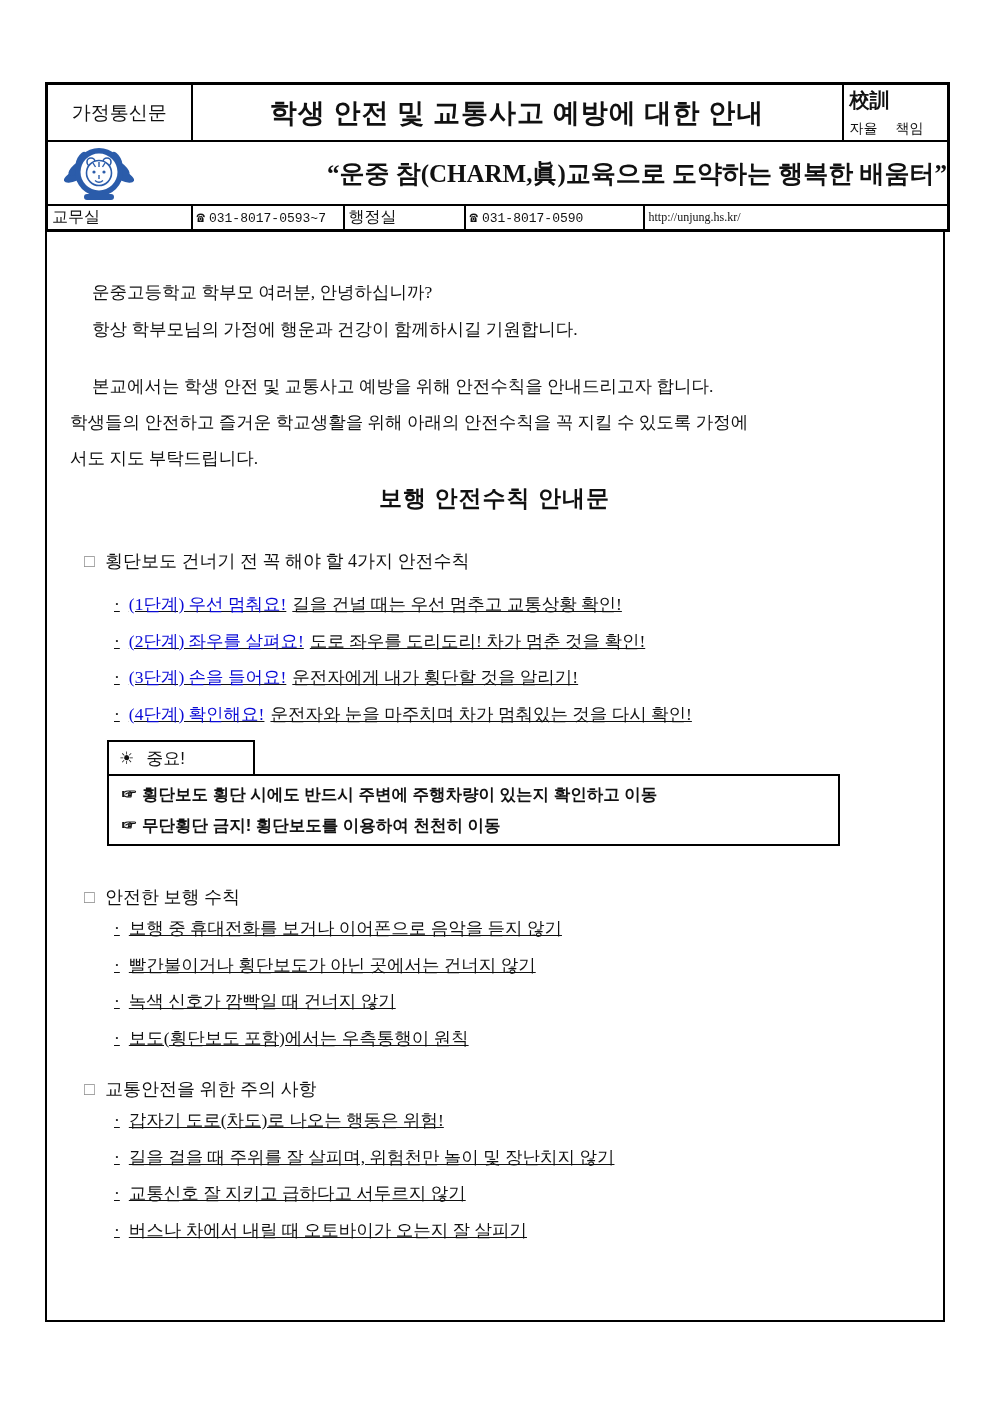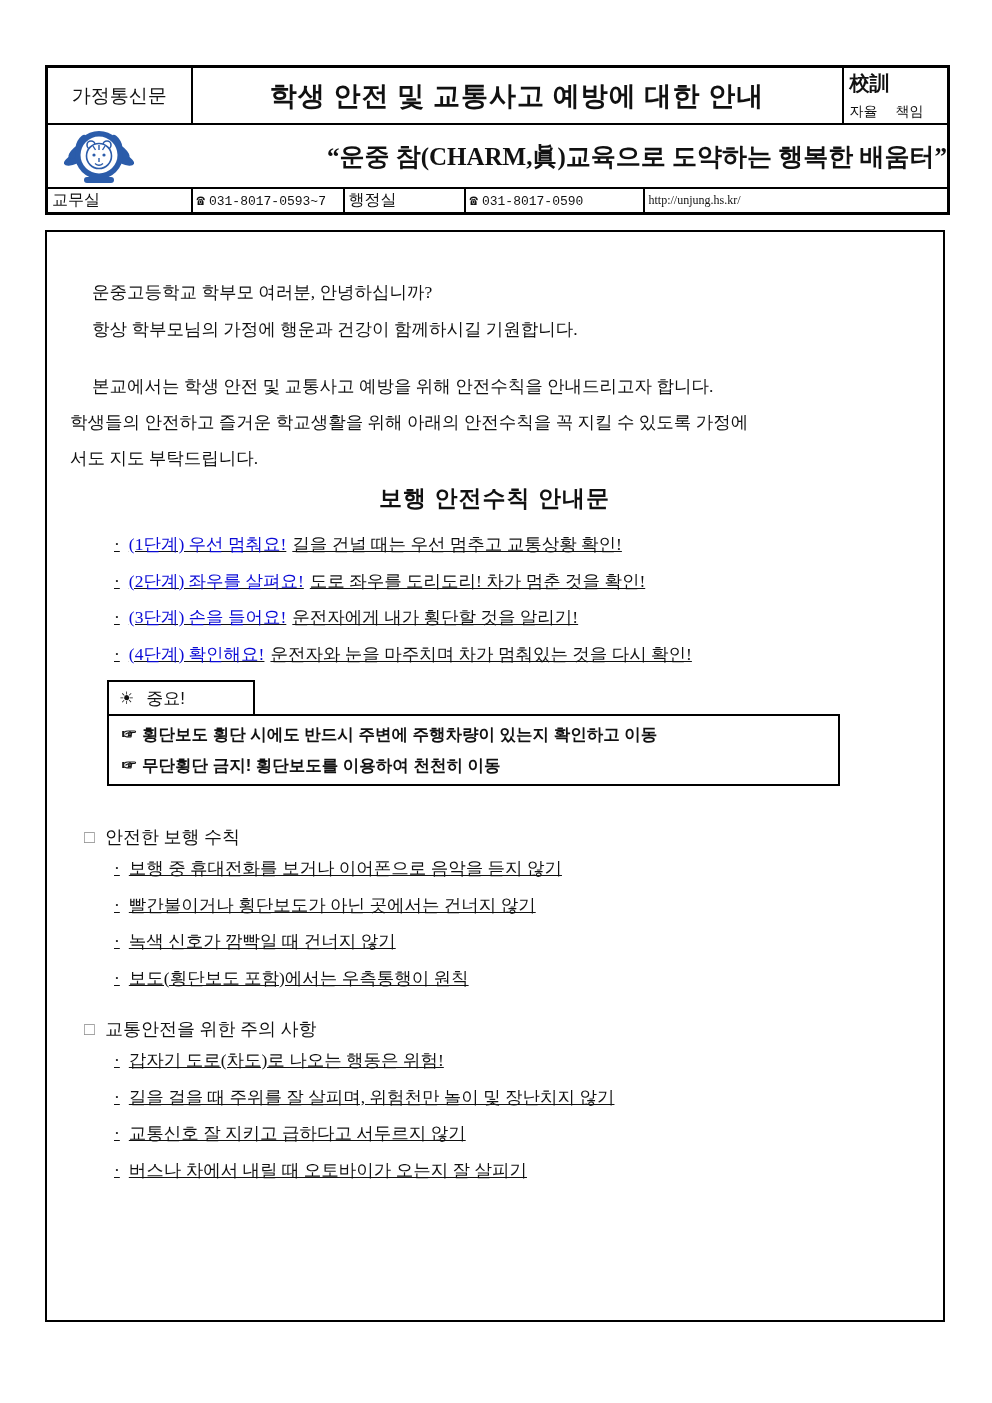--- a/index.html
+++ b/index.html
@@ -5,21 +5,21 @@
   * { margin:0; padding:0; box-sizing:border-box; }
   html,body { background:#ffffff; }
   body {
     width:992px; height:1403px; position:relative;
     font-family:"Liberation Serif", serif; color:#111;
   }
   .mono  { font-family:"Liberation Mono", monospace; }
 
   
   .hdr-table {
-    position:absolute; left:45px; top:65px; width:902px;
+    position:absolute; left:45px; top:82px; width:902px;
     border-collapse:collapse; border:3px solid #000;
     table-layout:fixed;
   }
   .hdr-table td { border:2px solid #000; vertical-align:middle; overflow:hidden; }
   .cell-doctype { text-align:center; font-size:19px; height:55px; }
   .cell-title   { text-align:center; font-size:27px; font-weight:bold; letter-spacing:1px; }
   .cell-motto   { padding:2px 6px; vertical-align:top; }
   .motto-label  { font-size:20px; font-weight:bold; display:block; }
   .motto-vals   { font-size:14px; display:flex; gap:18px; margin-top:6px; }
   .cell-banner  { height:64px; position:relative; }
@@ -153,20 +153,23 @@
   <div class="line indent">항상 학부모님의 가정에 행운과 건강이 함께하시길 기원합니다.</div>
 
   <div class="intro">
     <div class="line indent">본교에서는 학생 안전 및 교통사고 예방을 위해 안전수칙을 안내드리고자 합니다.</div>
     <div class="line">학생들의 안전하고 즐거운 학교생활을 위해 아래의 안전수칙을 꼭 지킬 수 있도록 가정에</div>
     <div class="line">서도 지도 부탁드립니다.</div>
   </div>
 
   <div class="notice-title">보행 안전수칙 안내문</div>
 
+  <div class="sect-head s1-head">
+    <span class="chk">□</span><span>횡단보도 건너기 전 꼭 해야 할 4가지 안전수칙</span>
+  </div>
   <div class="items-1">
     <div class="item"><span class="dot">·</span><span class="step">(1단계) 우선 멈춰요!</span><span class="desc">길을 건널 때는 우선 멈추고 교통상황 확인!</span></div>
     <div class="item"><span class="dot">·</span><span class="step">(2단계) 좌우를 살펴요!</span><span class="desc">도로 좌우를 도리도리! 차가 멈춘 것을 확인!</span></div>
     <div class="item"><span class="dot">·</span><span class="step">(3단계) 손을 들어요!</span><span class="desc">운전자에게 내가 횡단할 것을 알리기!</span></div>
     <div class="item"><span class="dot">·</span><span class="step">(4단계) 확인해요!</span><span class="desc">운전자와 눈을 마주치며 차가 멈춰있는 것을 다시 확인!</span></div>
   </div>
 
   <div class="imp-tab">
     <span class="sun">☀</span>
     <span>중요!</span>

